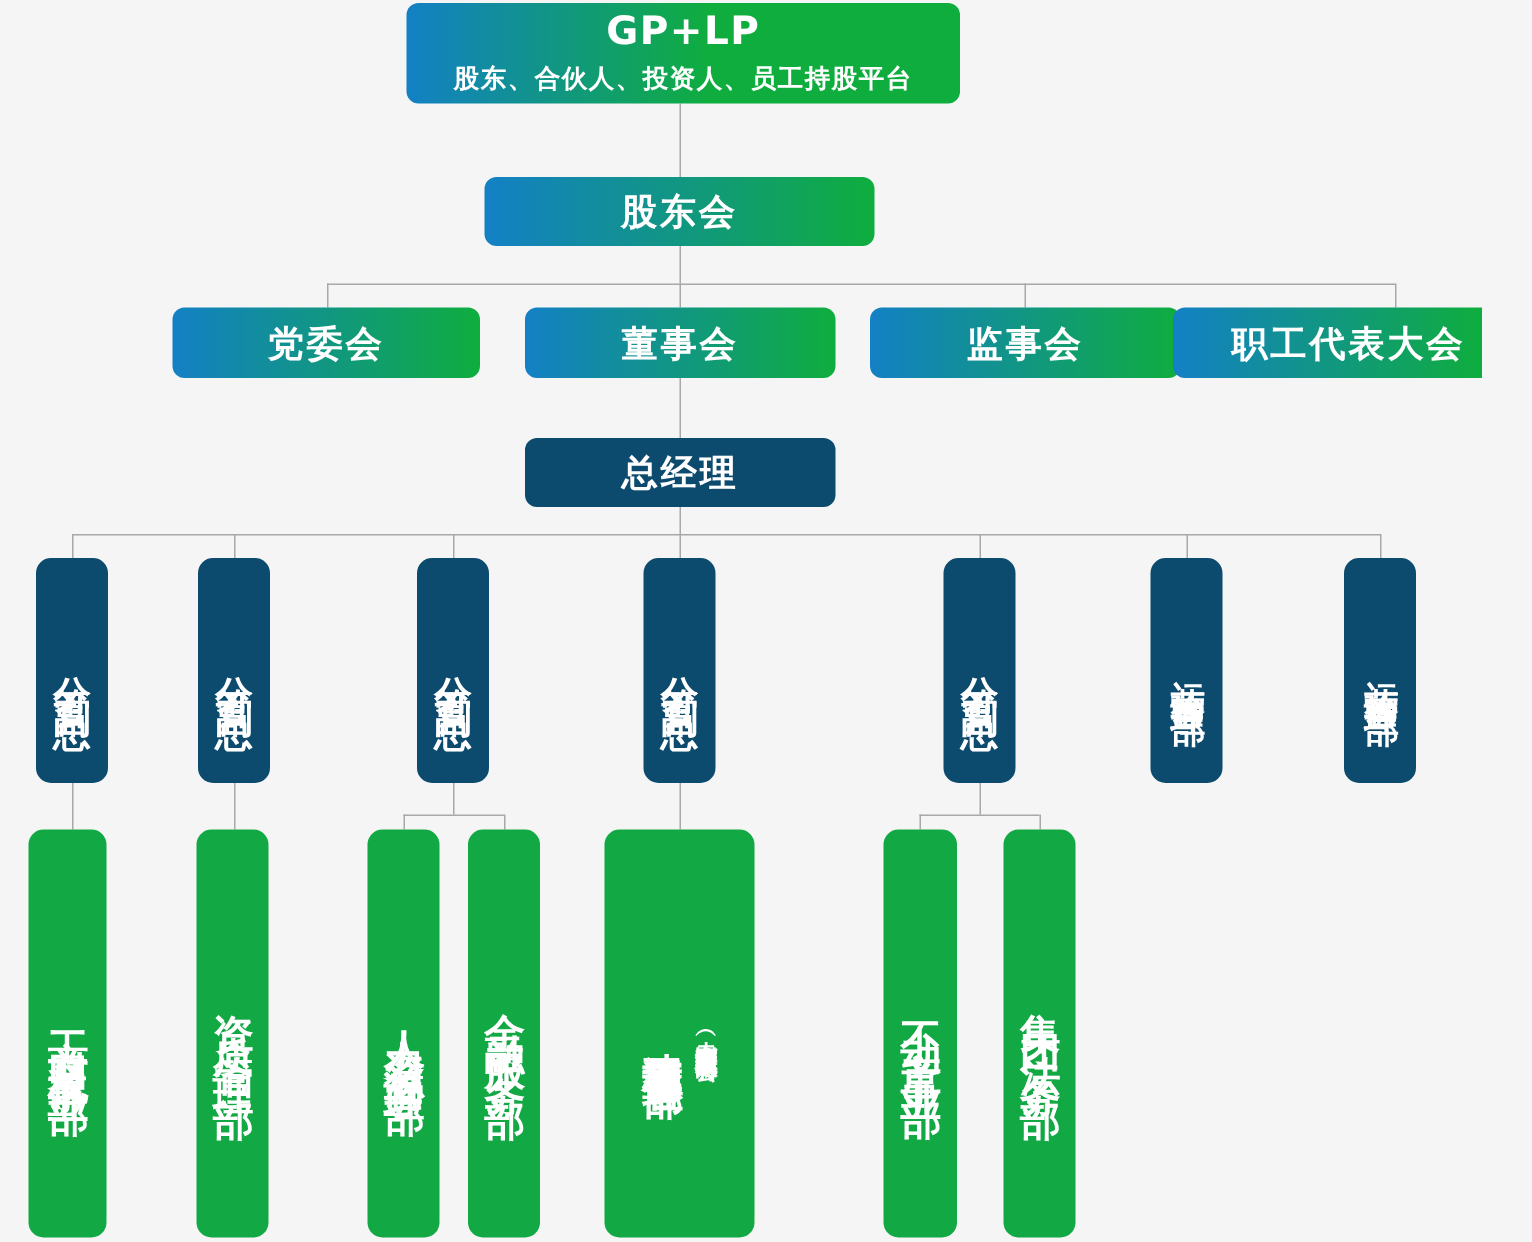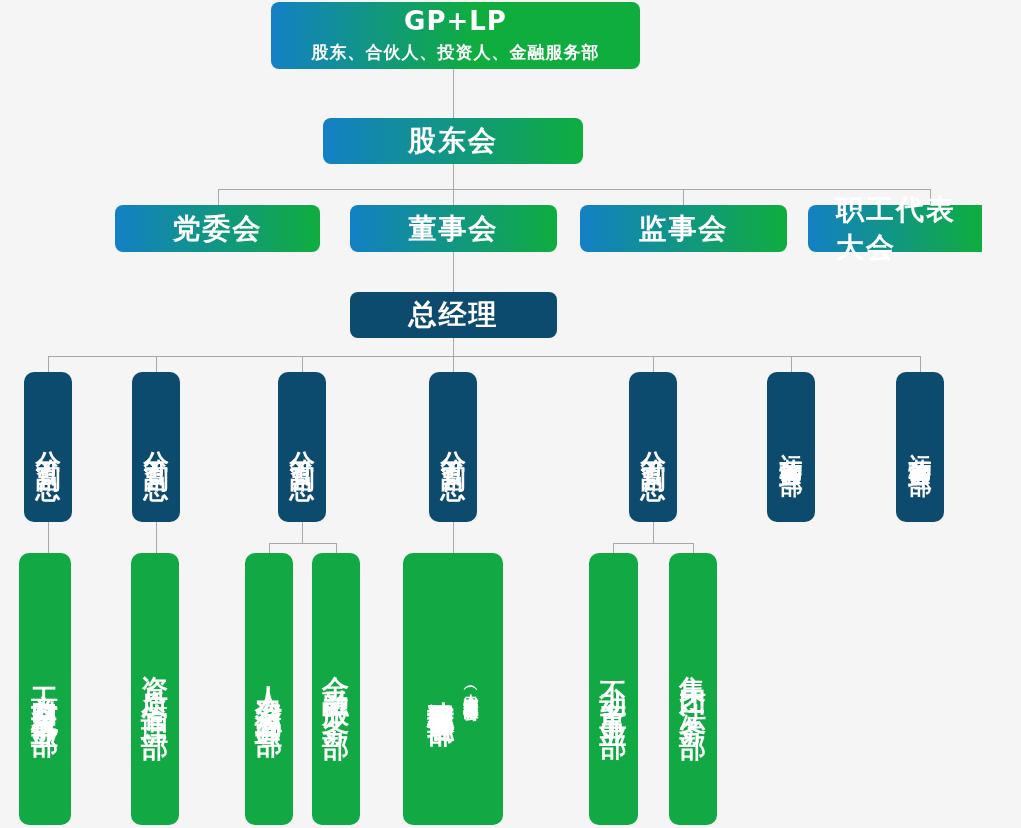--- a/index.html
+++ b/index.html
@@ -10,21 +10,21 @@
   }
   .node{
     position:absolute;color:#fff;font-weight:bold;
     display:flex;align-items:center;justify-content:center;
     border-radius:8px;box-sizing:border-box;z-index:2;
   }
   .grad{background:linear-gradient(90deg,#1380c5 0%,#0fad3e 100%);}
   .grad-fast{background:linear-gradient(90deg,#1380c5 0%,#0fad3e 55%);}
   .blue{background:#0c4a6e;}
   .green{background:#12a843;}
-  .hbox{font-size:28px;letter-spacing:2px;}
+  .hbox{font-size:24px;letter-spacing:2px;}
   .vbox{border-radius:10px;}
   .vtext{
     writing-mode:vertical-rl;line-height:1;
     display:block;
   }
   .root-title{font-size:26px;letter-spacing:1px;line-height:1.15;}
   .root-sub{font-size:17px;letter-spacing:1px;margin-top:4px;}
   .col{display:flex;flexDirection:column;flex-direction:column;align-items:center;justify-content:center;}
   .line{position:absolute;background:#a8a8a8;z-index:1;}
   .vline{width:1px;}
@@ -57,37 +57,37 @@
 <div class="line vline" style="left:269px;top:543px;height:10px;"></div>
 <div class="line vline" style="left:336px;top:543px;height:10px;"></div>
 <div class="line vline" style="left:453px;top:522px;height:31px;"></div>
 <div class="line vline" style="left:653px;top:522px;height:21px;"></div>
 <div class="line hline" style="left:613px;top:543px;width:80px;"></div>
 <div class="line vline" style="left:613px;top:543px;height:10px;"></div>
 <div class="line vline" style="left:693px;top:543px;height:10px;"></div>
 
 <div class="node grad-fast col" style="left:271px;top:2px;width:369px;height:67px;">
   <div class="root-title">GP+LP</div>
-  <div class="root-sub">股东、合伙人、投资人、金融服务部</div>
+  <div class="root-sub">股东、合伙人、投资人、员工持股平台</div>
 </div>
 
 <div class="node grad hbox" style="left:323px;top:118px;width:260px;height:46px;">
   <span>股东会</span>
 </div>
 
 <div class="node grad hbox" style="left:115px;top:205px;width:205px;height:47px;">
   <span>党委会</span>
 </div>
 <div class="node grad hbox" style="left:350px;top:205px;width:207px;height:47px;">
   <span>董事会</span>
 </div>
 <div class="node grad hbox" style="left:580px;top:205px;width:207px;height:47px;">
   <span>监事会</span>
 </div>
-<div class="node grad hbox" style="left:808px;top:205px;width:174px;height:47px;border-top-right-radius:0;border-bottom-right-radius:0;padding-left:28px;">
+<div class="node grad hbox" style="left:782px;top:205px;width:206px;height:47px;border-top-right-radius:0;border-bottom-right-radius:0;padding-left:28px;">
   <span>职工代表大会</span>
 </div>
 
 <div class="node blue hbox" style="left:350px;top:292px;width:207px;height:46px;">
   <span>总经理</span>
 </div>
 
 <div class="node blue vbox" style="left:24px;top:372px;width:48px;height:150px;">
   <span class="vtext" style="font-size:25px;letter-spacing:8px;">分管副总</span>
 </div>

